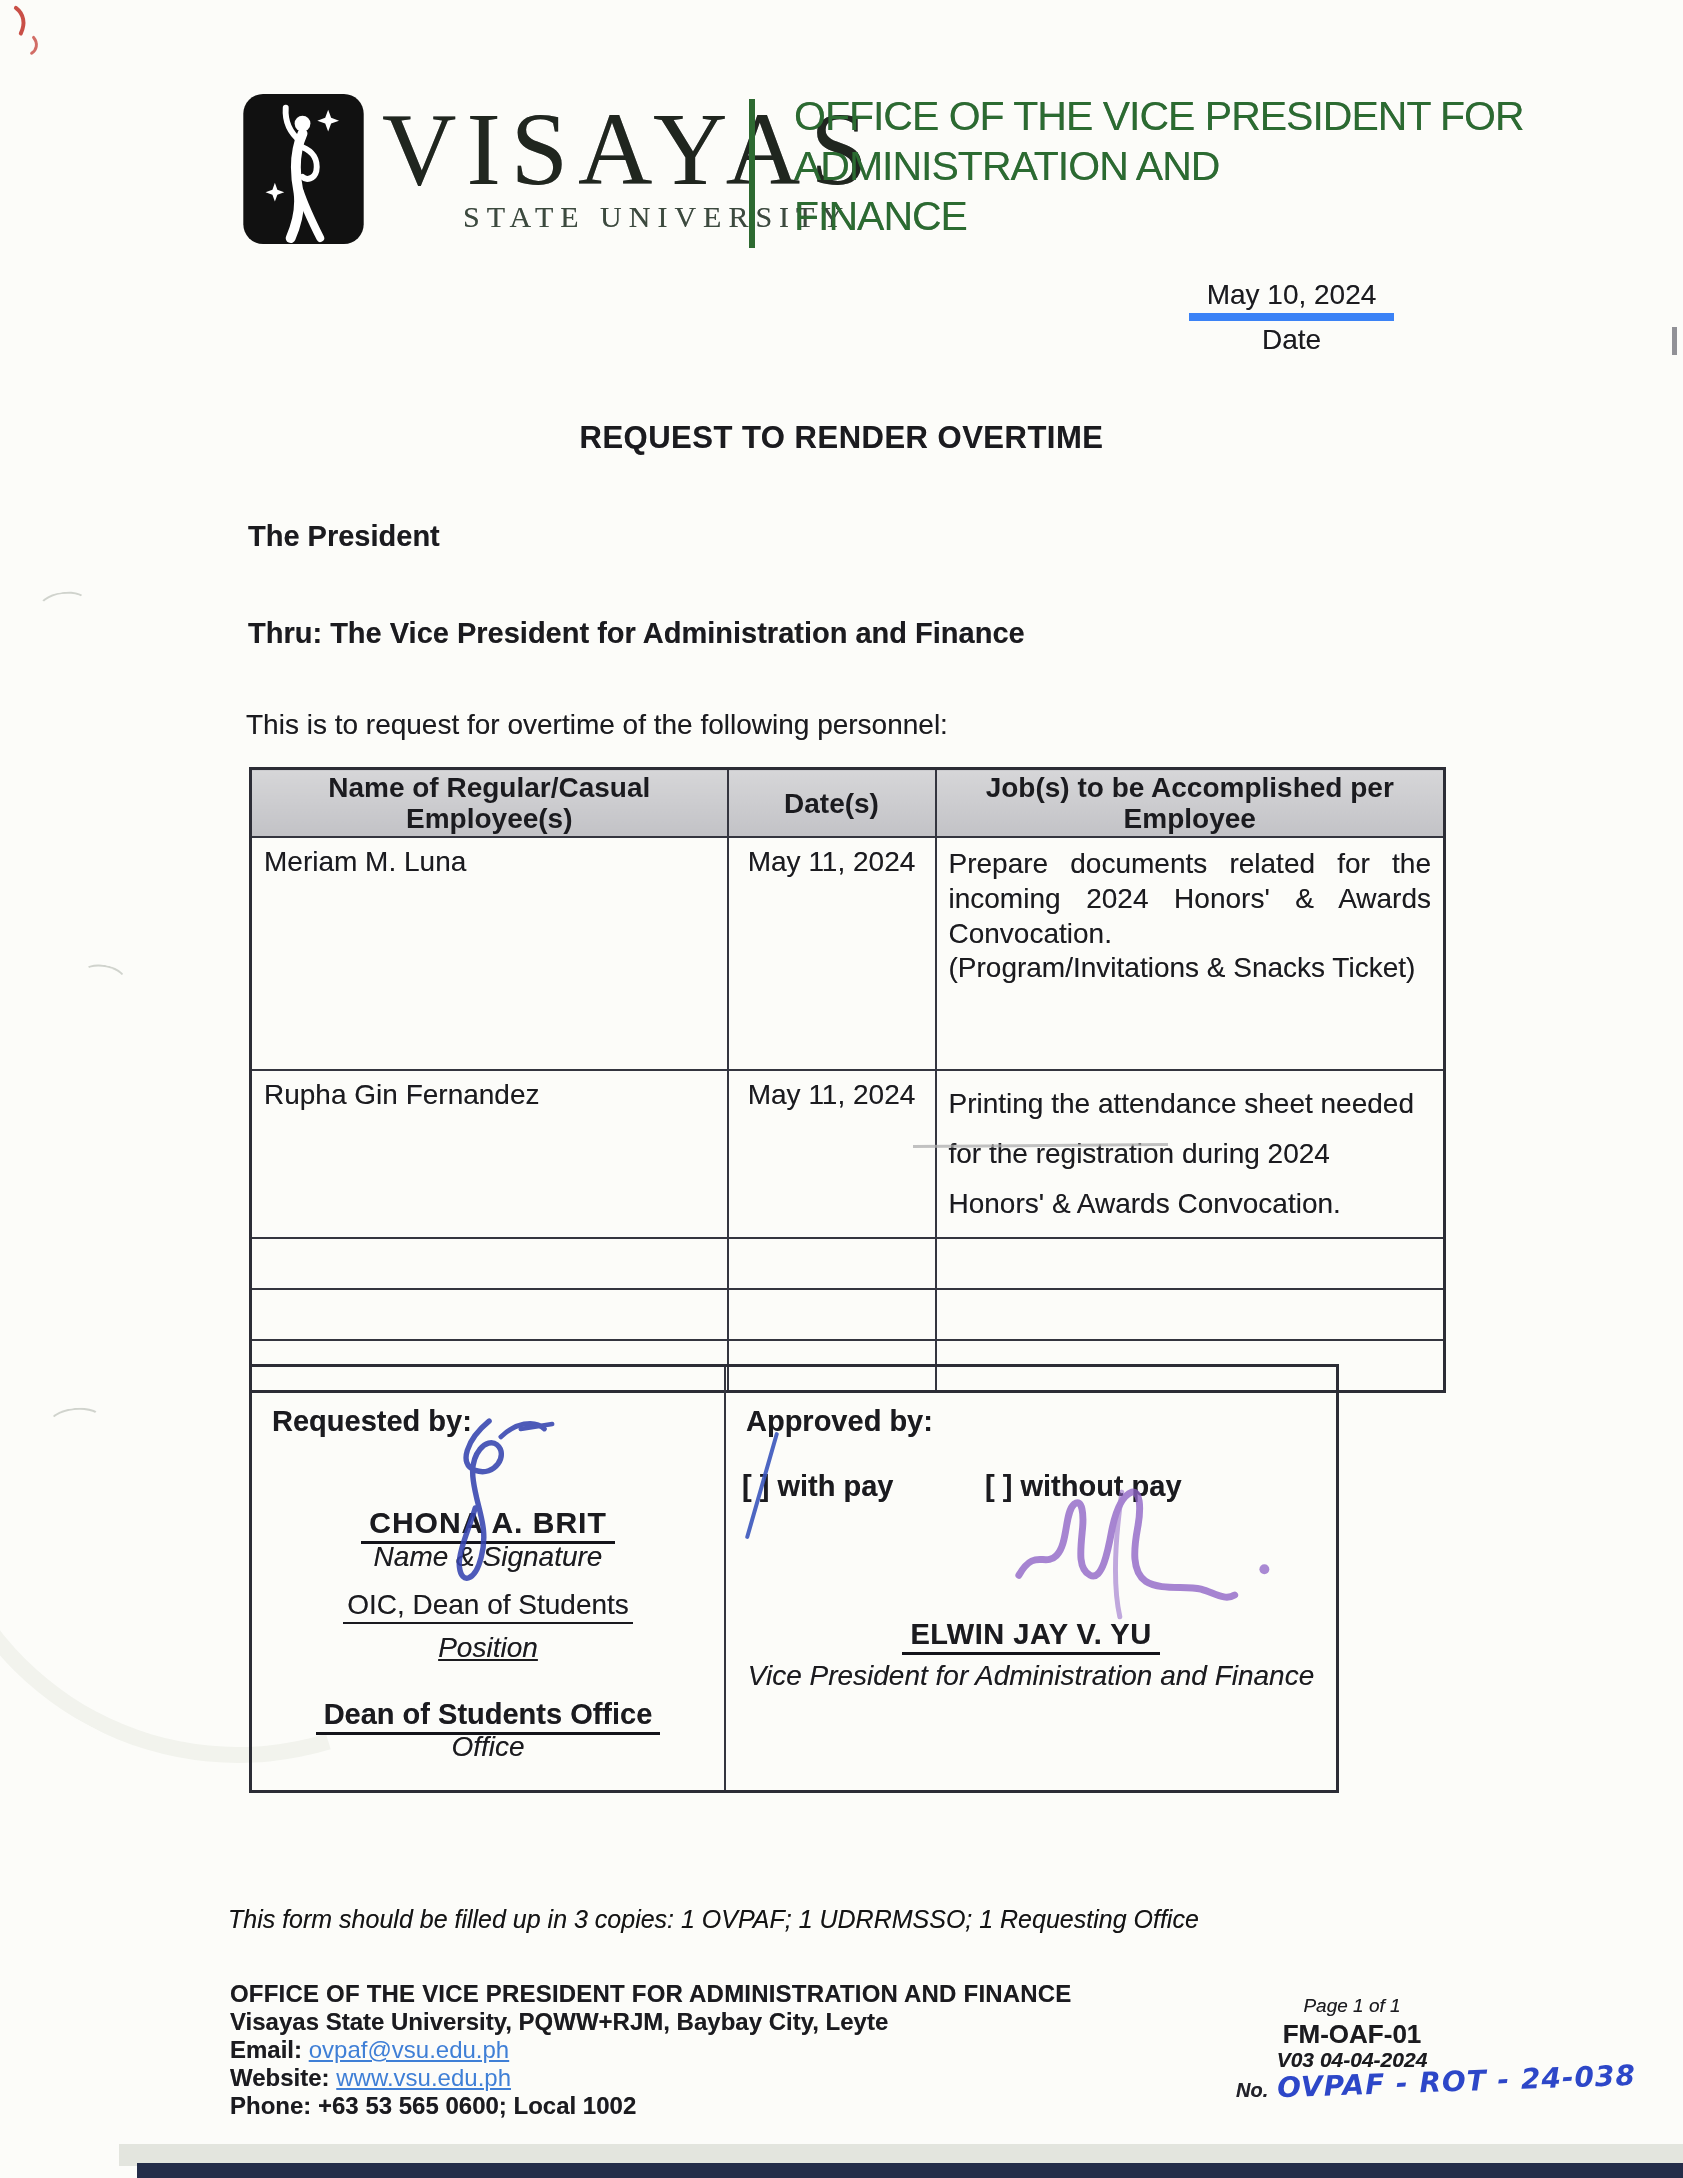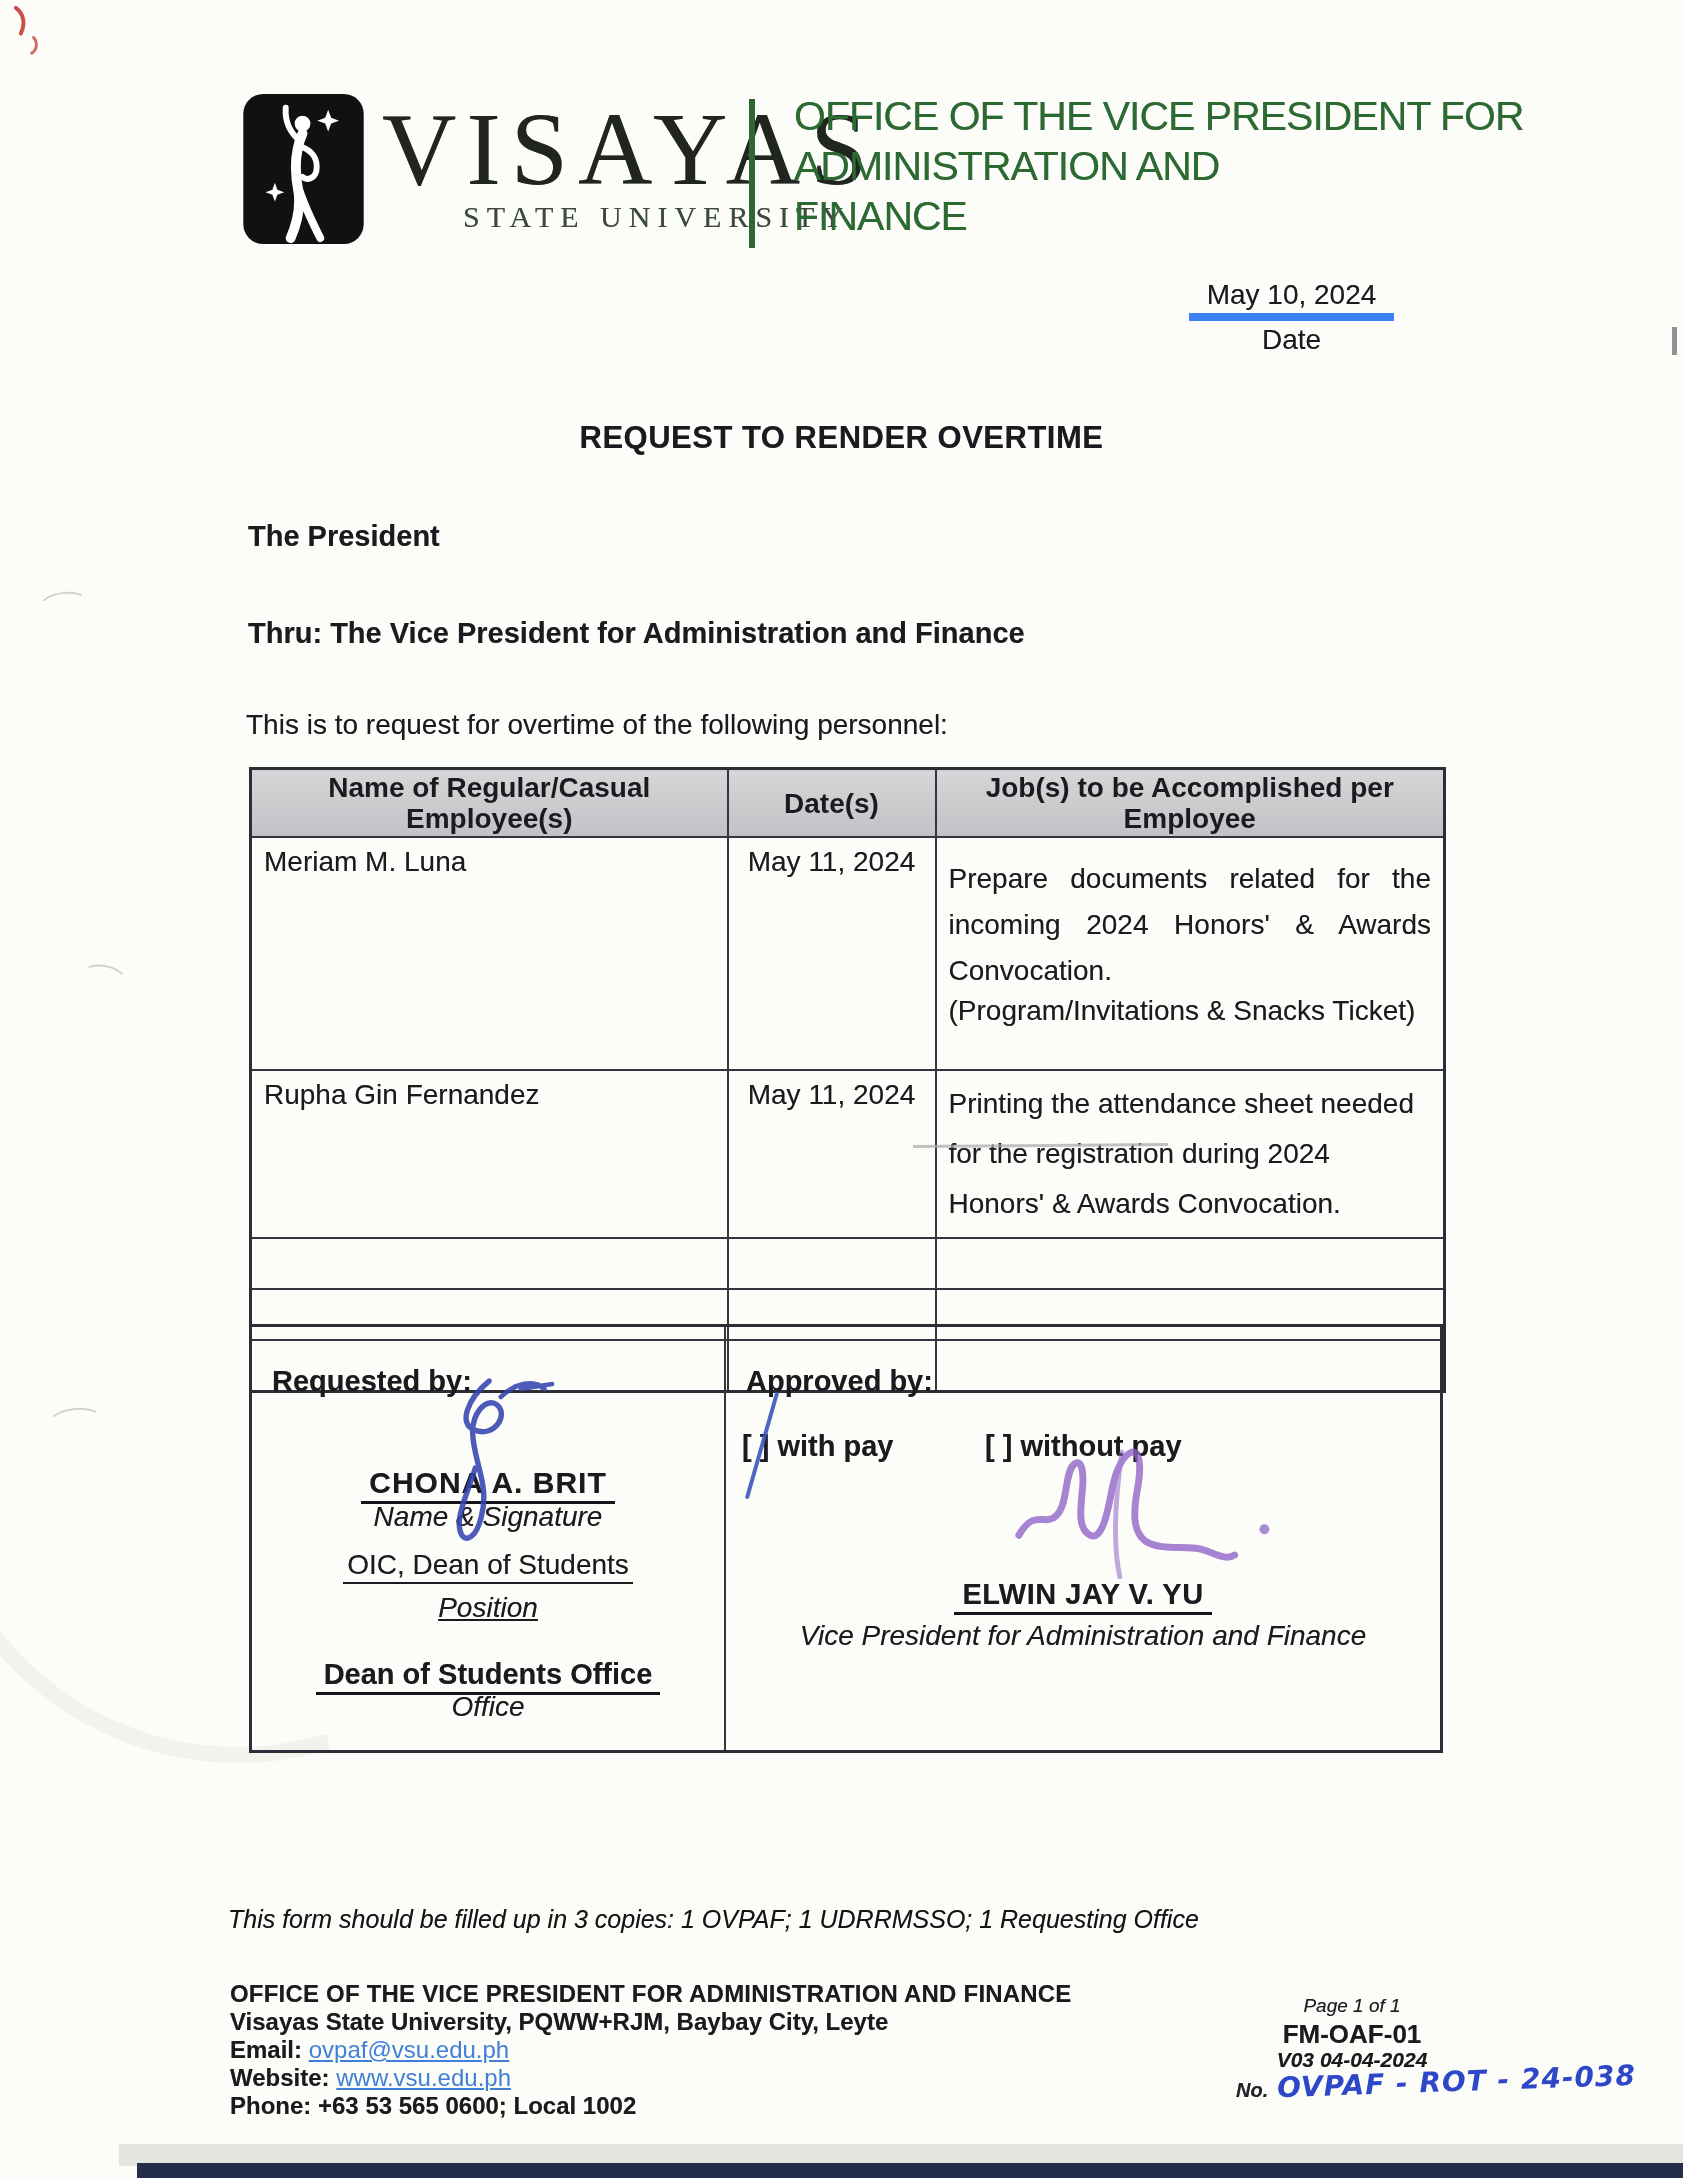--- a/index.html
+++ b/index.html
@@ -44,29 +44,29 @@
     border-collapse:collapse; table-layout:fixed; border:3px solid #2c2d36; font-size:28px; }
   table.ot td, table.ot th { border:2px solid #34353f; vertical-align:top; }
   table.ot th {
     height:63px; background:linear-gradient(#d6d6d8,#c2c2c6);
     font-weight:bold; text-align:center; vertical-align:middle; line-height:31px; padding:2px 10px;
   }
   .c-name { width:477px; } .c-date { width:208px; } .c-job { width:509px; }
   td.cell-name { padding:8px 12px; }
   td.cell-date { padding:8px 4px; text-align:center; }
   td.cell-job  { padding:8px 12px; }
-  .job-just { text-align:justify; line-height:46px;margin-top:10px; }
+  .job-just { text-align:justify; line-height:35px; }
   .job-note { line-height:33px; }
   .r1 { height:233px; } .r2 { height:147px;padding-left:8px; } .r-empty { height:51px; }
   .job-wide div { line-height:50px; white-space:nowrap; }
   .strike-artifact { position:absolute; left:913px; top:1144px; width:255px; height:3px;
     background:#aeaeae; opacity:.75; transform:rotate(-.4deg); }
 
   
-  .sig-section { position:absolute; left:249px; top:1324px; width:1194px; height:429px;
+  .sig-section { position:absolute; left:249px; top:1364px; width:1090px; height:429px;
     display:flex; border:3px solid #2c2d36; }
   .sig-left { position:relative; width:474px; border-right:2px solid #34353f; text-align:center; }
   .sig-right { position:relative; flex:1; text-align:center; }
   .sig-label { position:absolute; left:20px; top:38px; font-weight:bold; font-size:29px; text-align:left; }
   .u2 { display:inline-block; border-bottom:2px solid #1a1a20; padding:0 4px 1px 4px; }
   .u3 { display:inline-block; border-bottom:3px solid #14141a; padding:0 8px 1px 8px; }
   .sig-name { position:absolute; left:0; top:139px; width:100%; font-weight:bold; font-size:30px; letter-spacing:1px; }
   .sig-name-lab { position:absolute; left:0; top:174px; width:100%; font-style:italic; font-size:28px; }
   .sig-pos { position:absolute; left:0; top:222px; width:100%; font-size:28px; }
   .sig-pos-lab { position:absolute; left:0; top:265px; width:100%; font-style:italic; font-size:28px;text-decoration:underline; }

